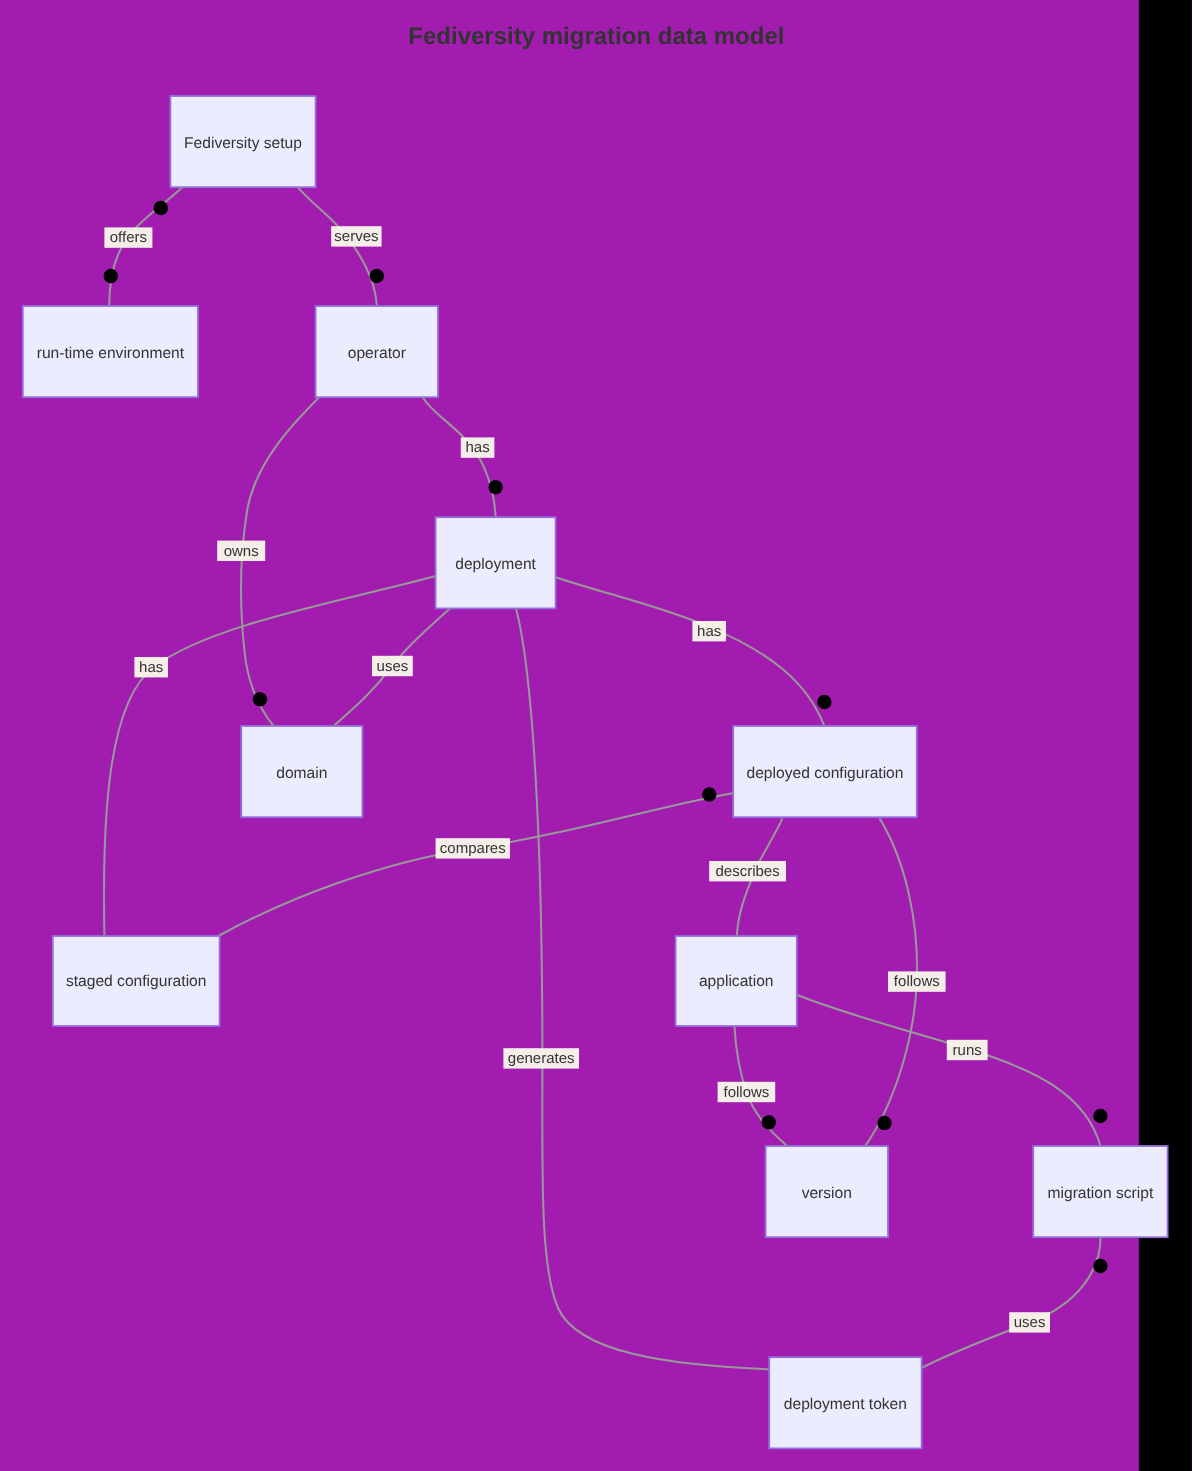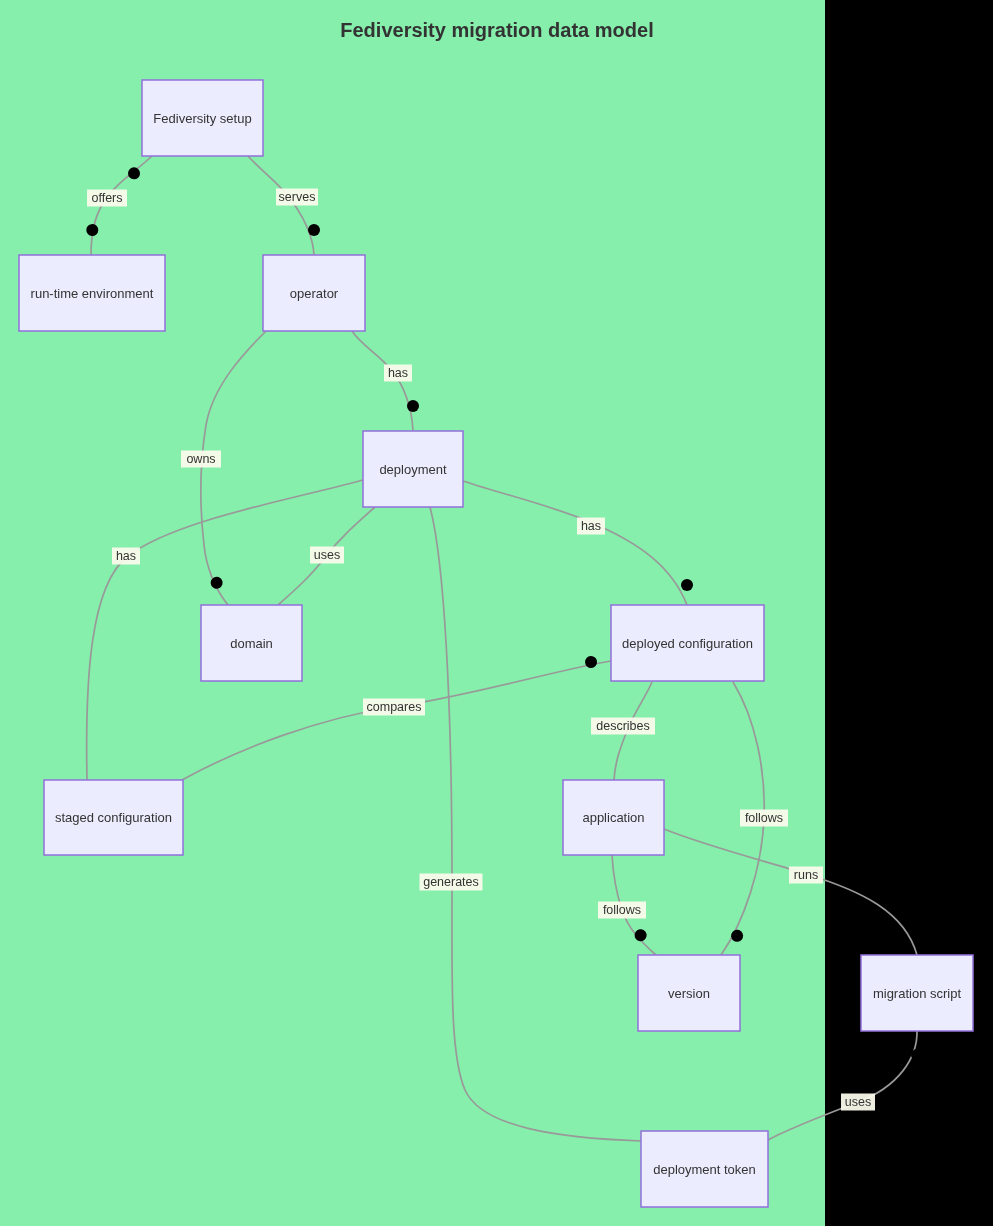--- a/index.html
+++ b/index.html
@@ -1,16 +1,16 @@
 <!DOCTYPE html>
 <html><head>
 <meta charset="utf-8">
 <style>
   html,body{margin:0;padding:0;background:#000;}
-  .stage{width:825px;height:1226px;background:#86efac;position:relative;font-family:"Liberation Sans",sans-serif;}
+  .stage{width:949px;height:1226px;background:#a21caf;position:relative;font-family:"Liberation Sans",sans-serif;}
   svg{display:block;}
   .title{fill:#333333;font:bold 20px "Liberation Sans",sans-serif;text-anchor:middle;}
   .edge{stroke:#999999;stroke-width:1.7;fill:none;}
   .entity rect{fill:#ECECFF;stroke:#9370DB;stroke-width:1.5;}
   .entity text{fill:#333333;font:13px "Liberation Sans",sans-serif;text-anchor:middle;}
   .edge-label rect{fill:rgba(250,250,235,0.95);}
   .edge-label text{fill:#333333;font:12.5px "Liberation Sans",sans-serif;text-anchor:middle;}
 </style>
 </head>
 <body>

